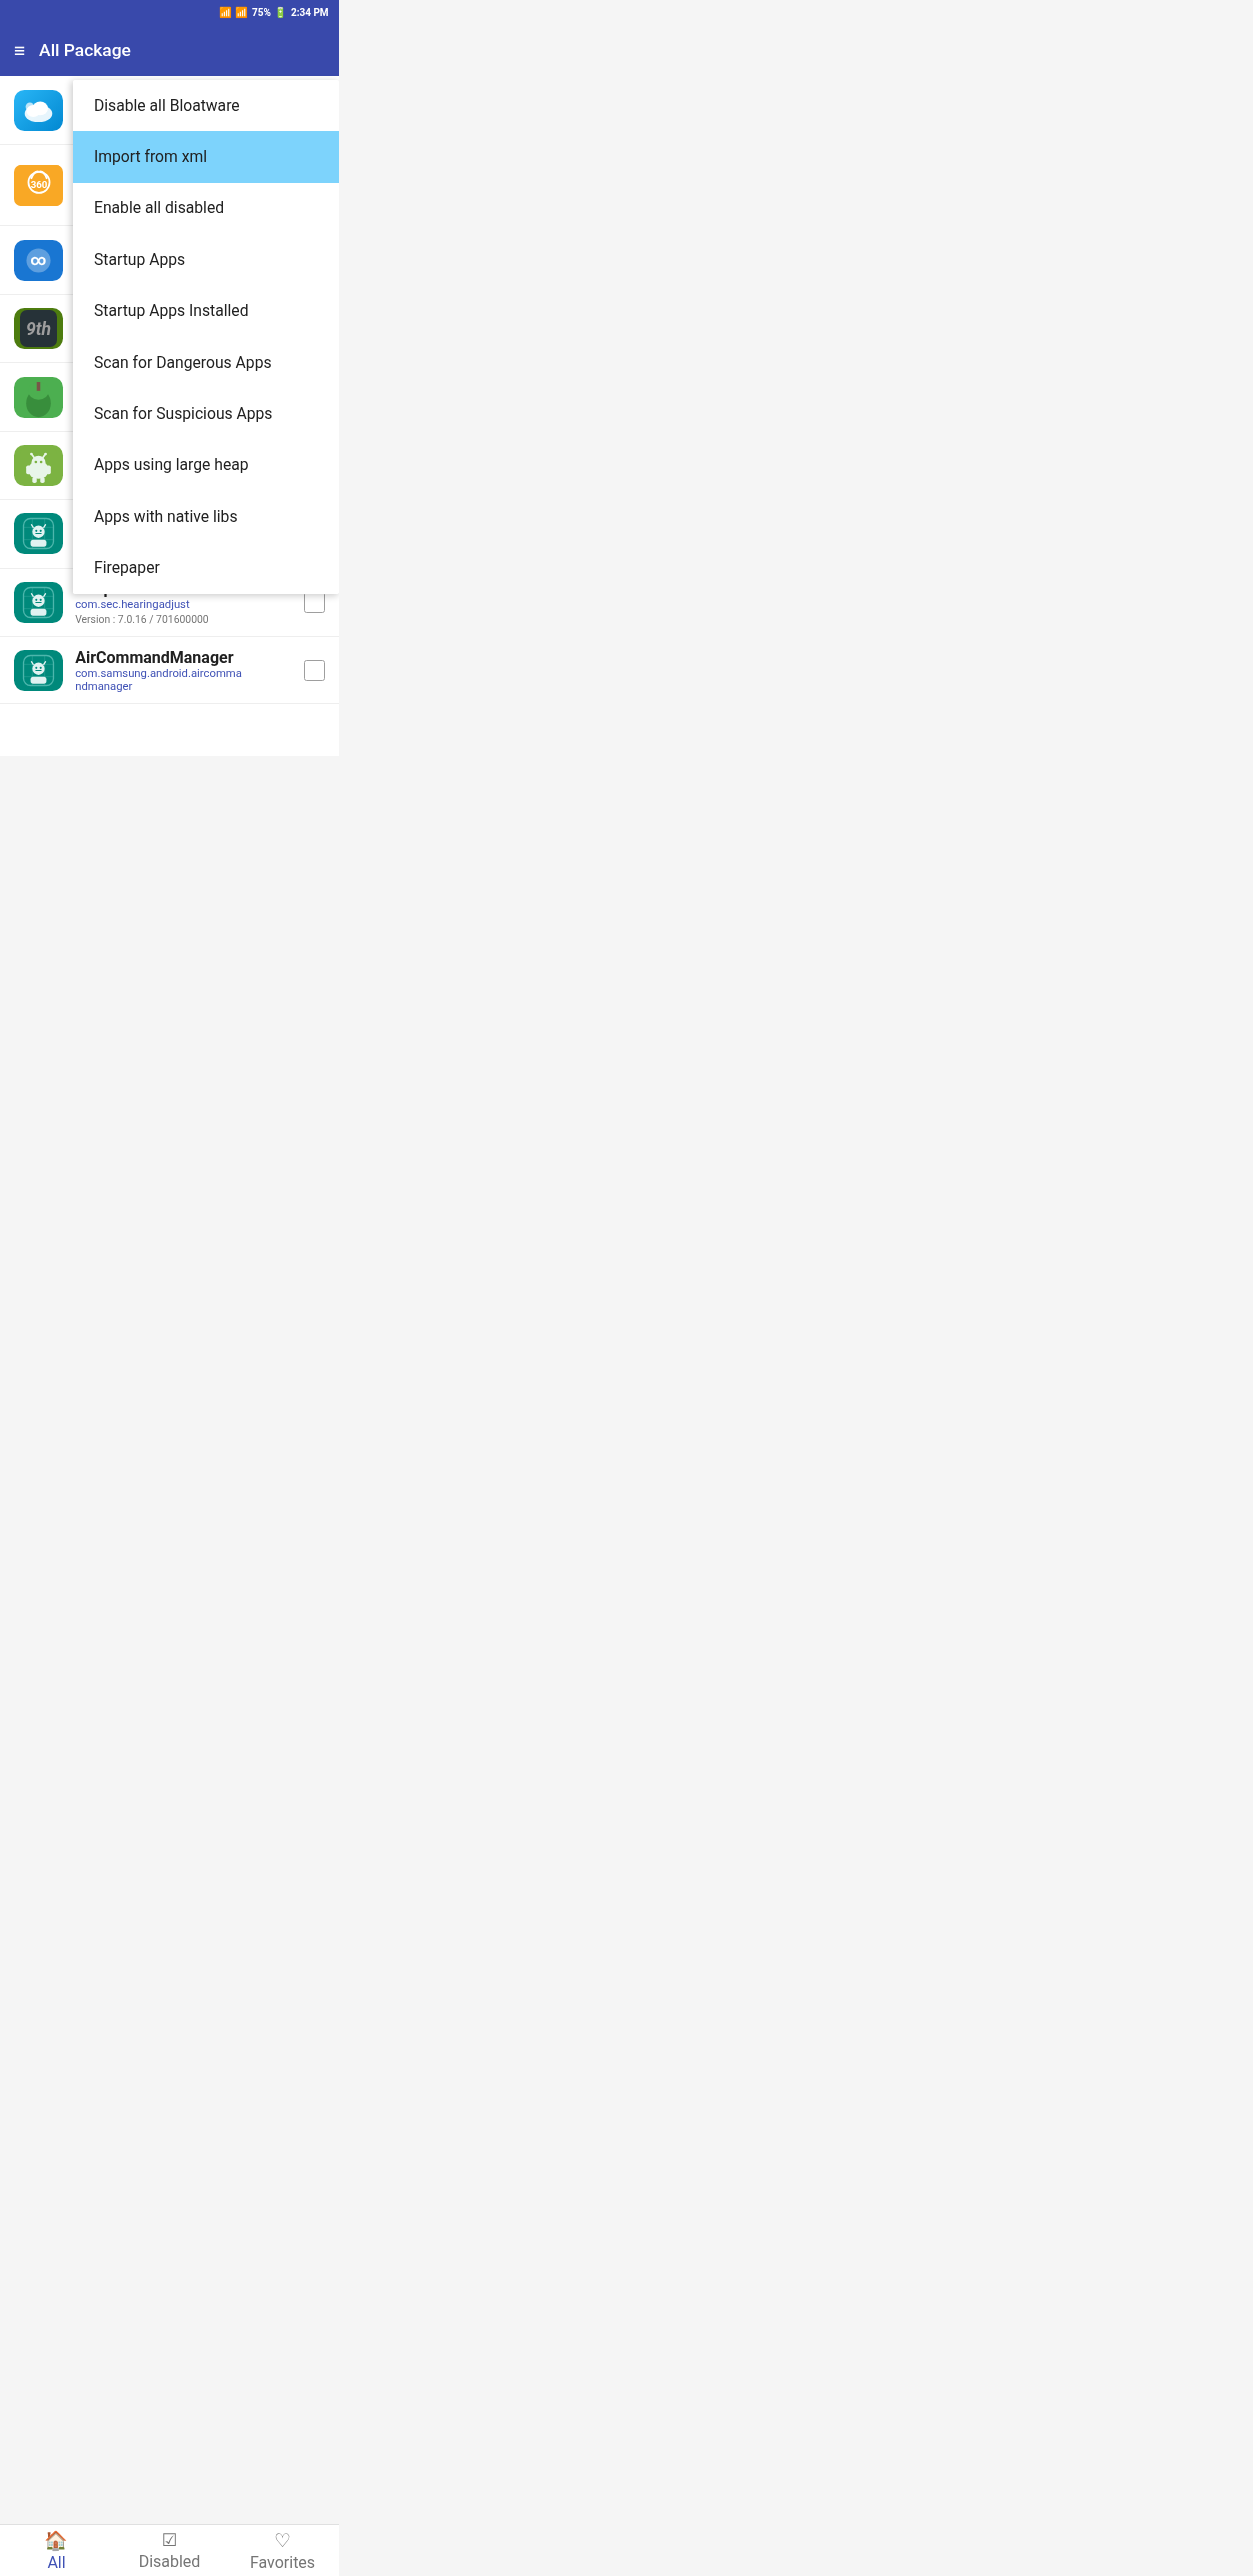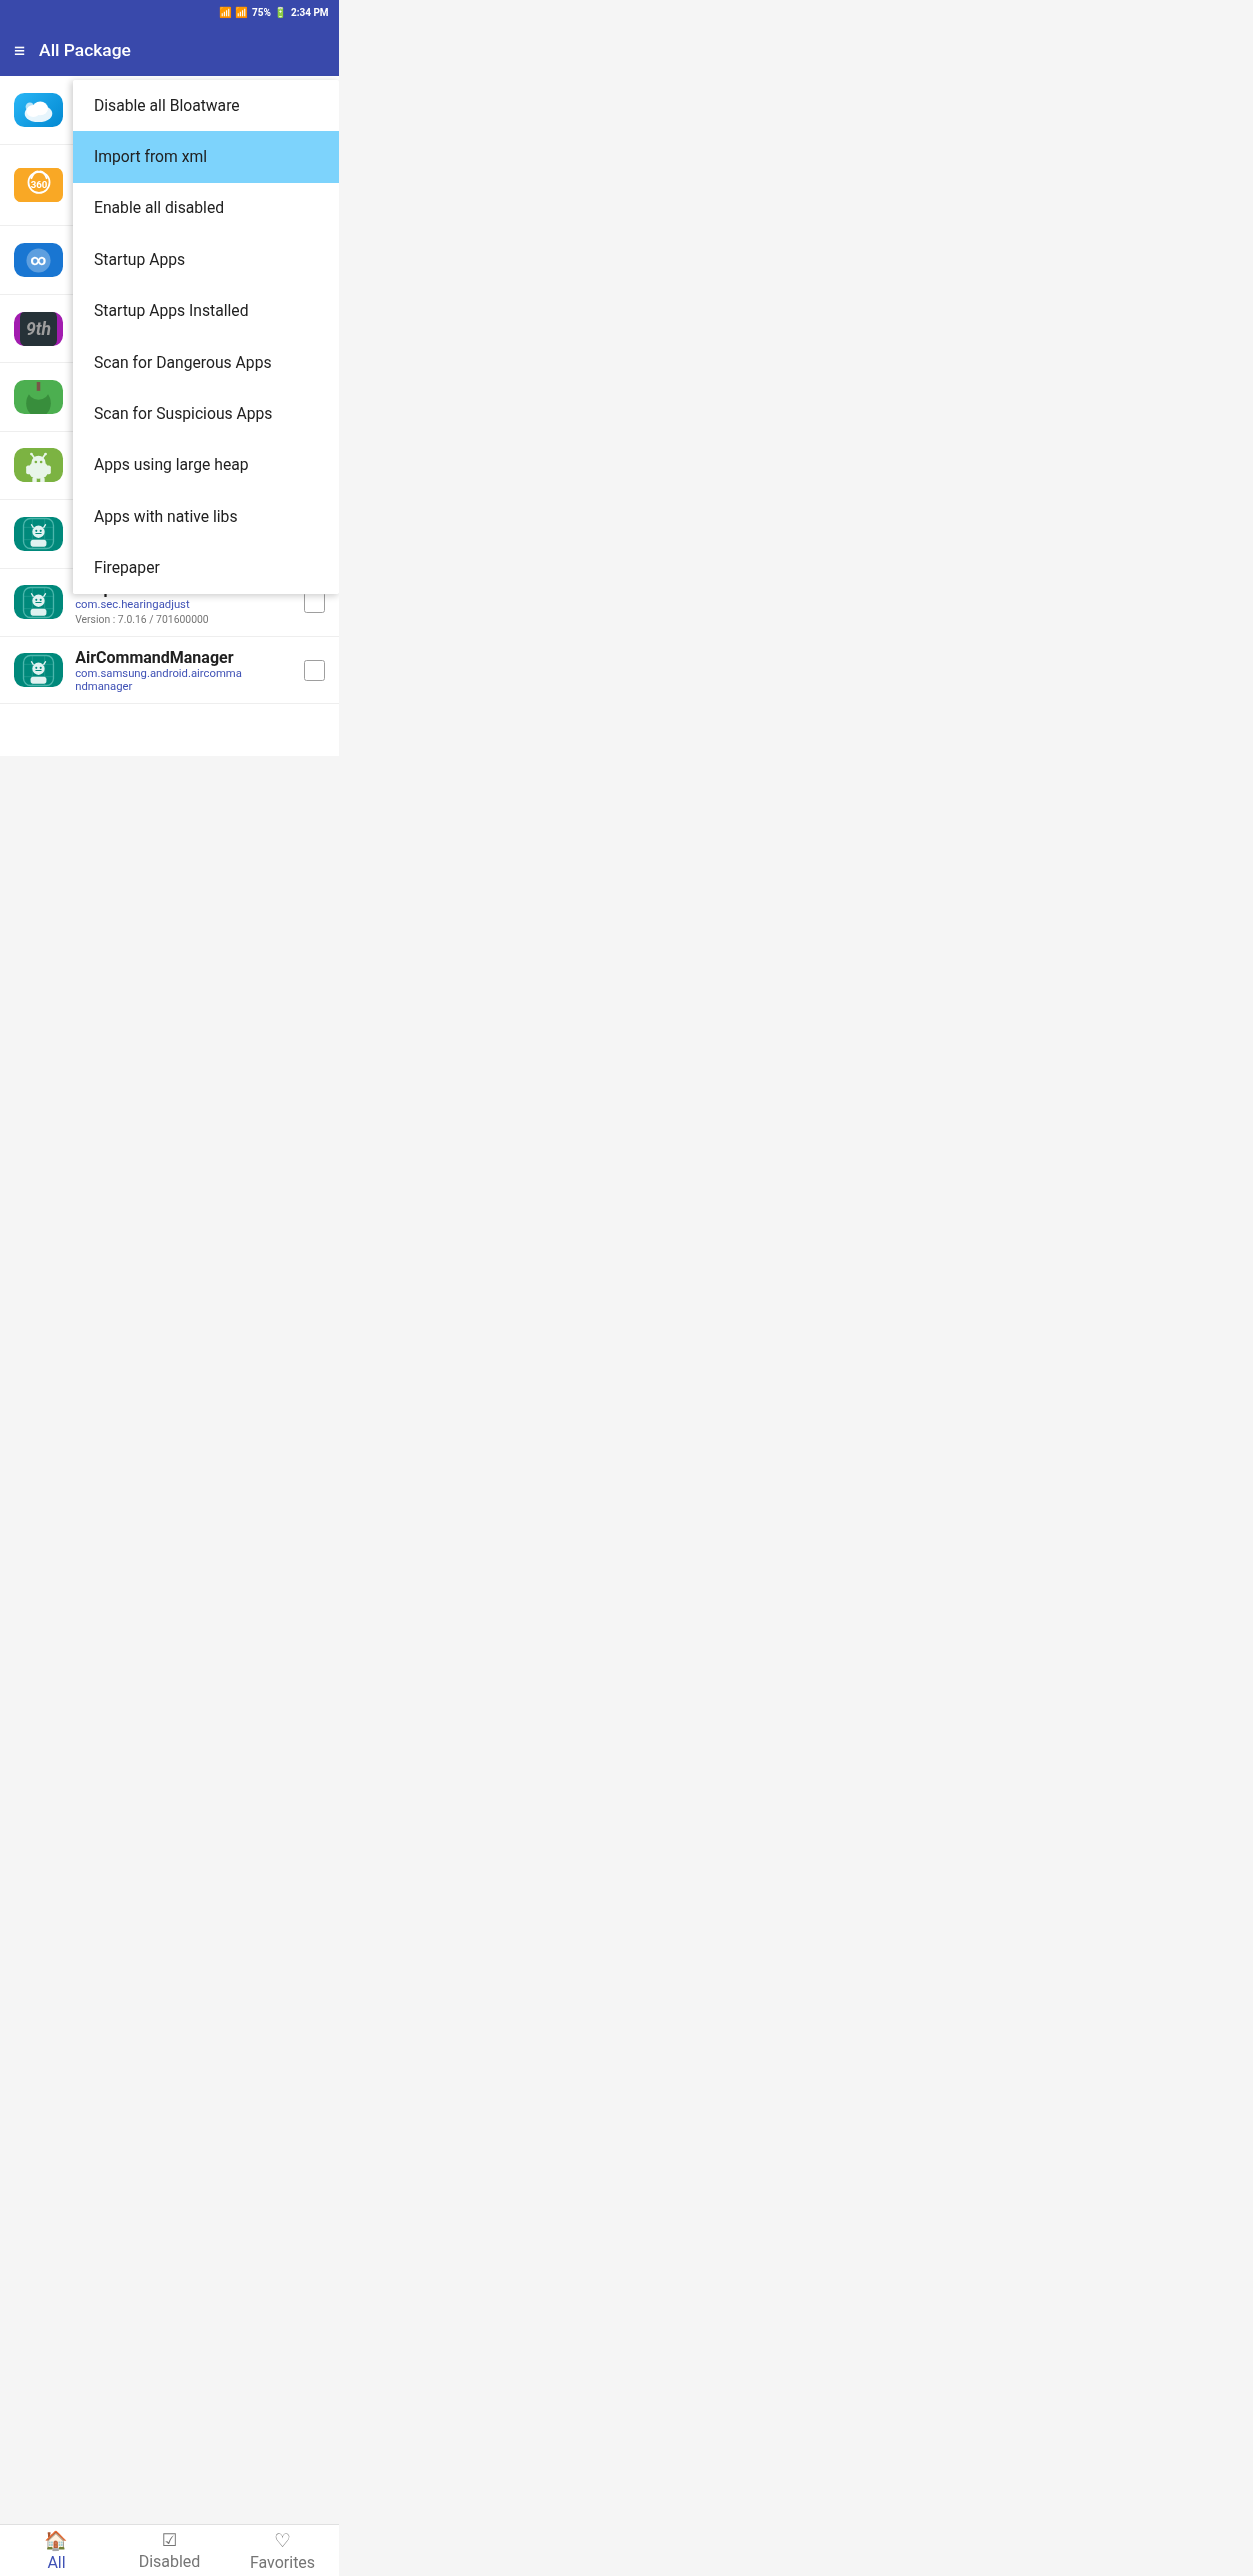--- a/index.html
+++ b/index.html
@@ -60,21 +60,21 @@
     }
     .app-item {
       display: flex;
       align-items: center;
       padding: 10.4px 14px;
       border-bottom: 0.9px solid #eeeeee;
       background: white;
     }
     .app-icon {
       width: 49px;
-      height: 34px;
+      height: 41px;
       border-radius: 10.4px;
       margin-right: 12.2px;
       flex-shrink: 0;
       display: flex;
       align-items: center;
       justify-content: center;
       font-size: 8.7px;
       color: white;
       font-weight: bold;
       overflow: hidden;
@@ -83,21 +83,21 @@
       background: linear-gradient(135deg, #29b6f6, #0288d1);
     }
     .app-icon-360 {
       background: #f9a825;
       border-radius: 7px;
     }
     .app-icon-500fire {
       background: #1976d2;
     }
     .app-icon-9th {
-      background: #a21caf;
+      background: #4d7c0f;
     }
     .app-icon-acorns {
       background: #4caf50;
     }
     .app-icon-android {
       background: #7cb342;
     }
     .app-icon-aasa {
       background: #00897b;
       border-radius: 10.4px;

